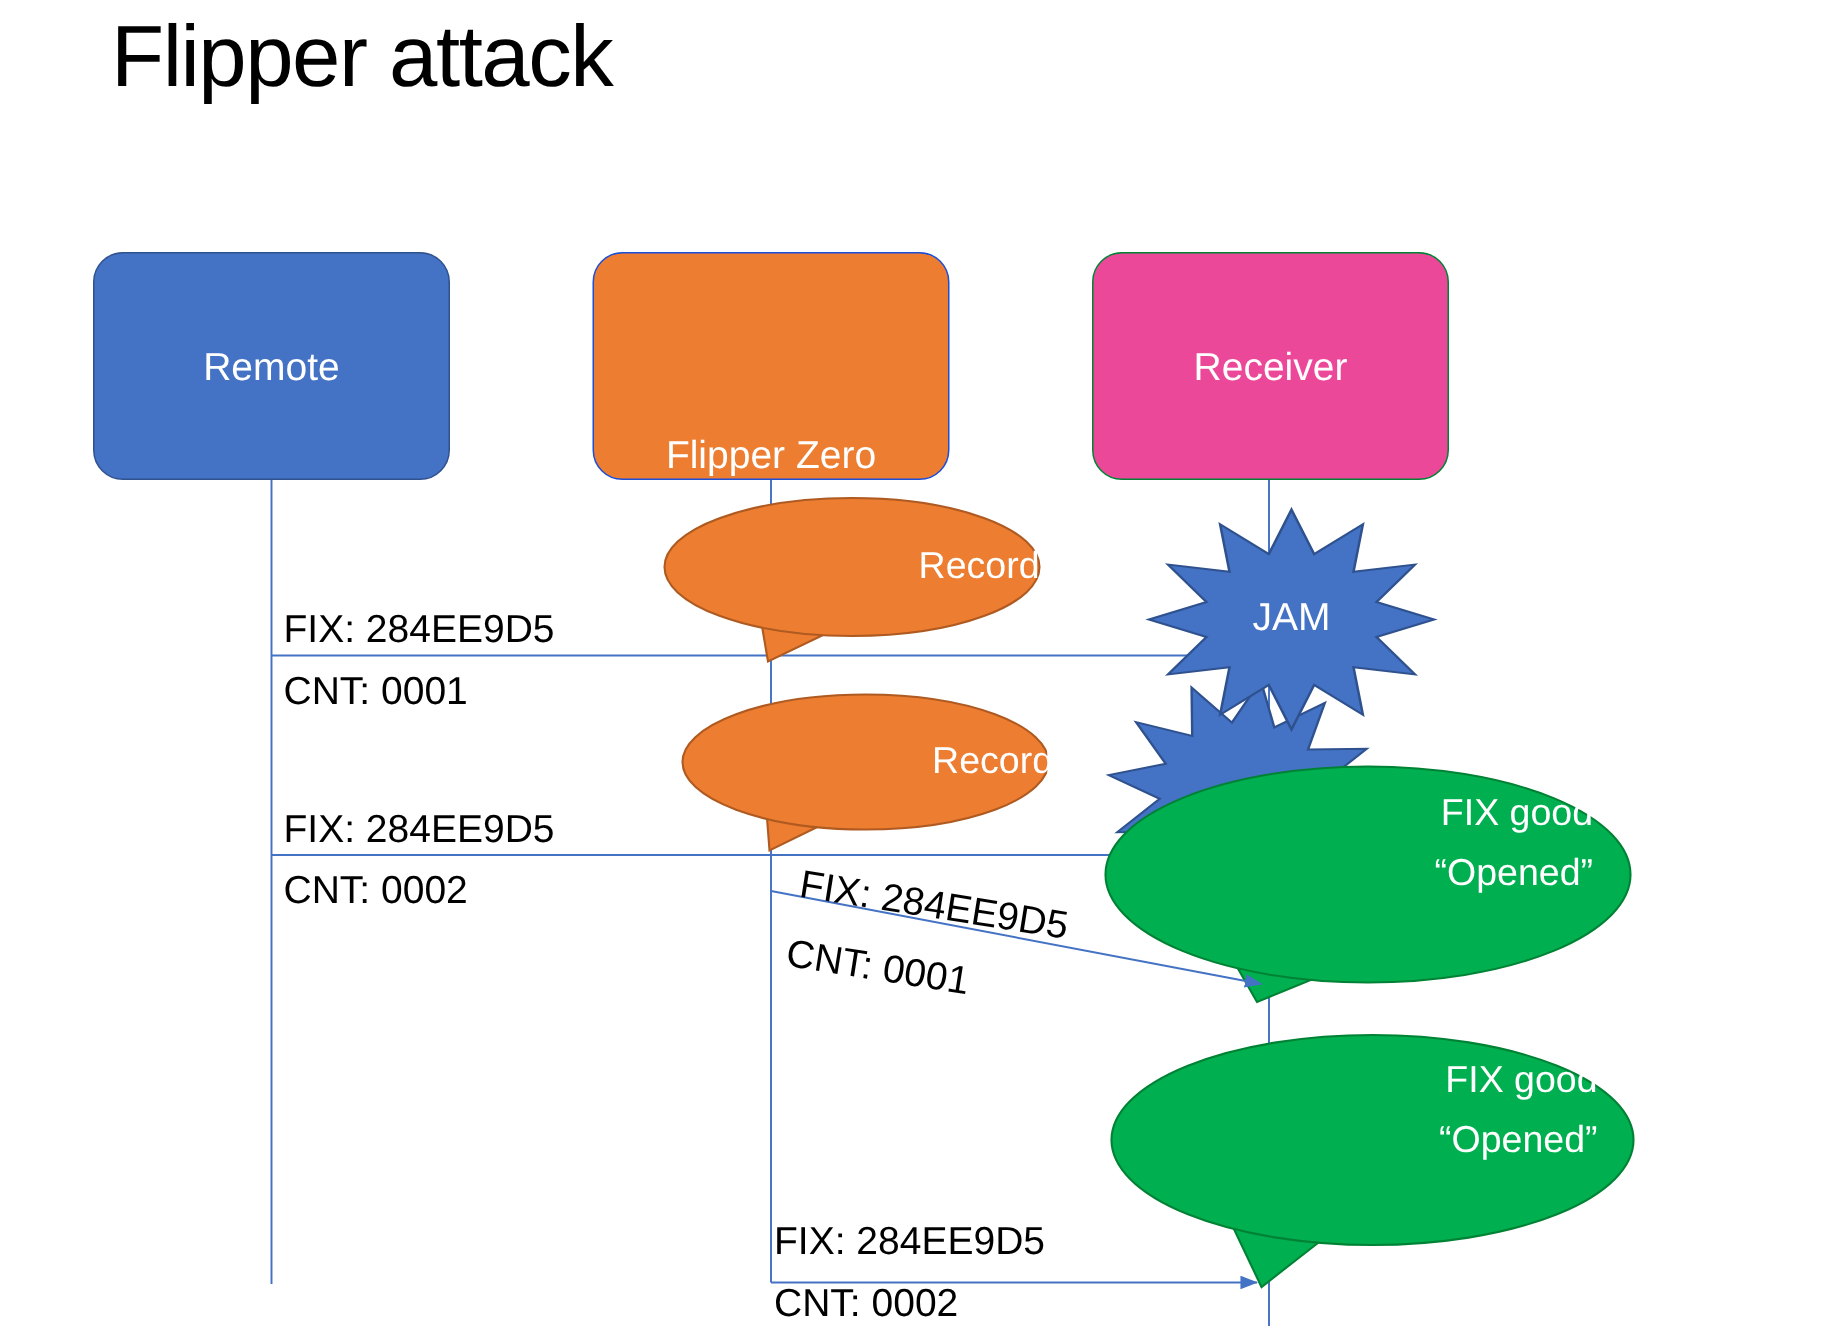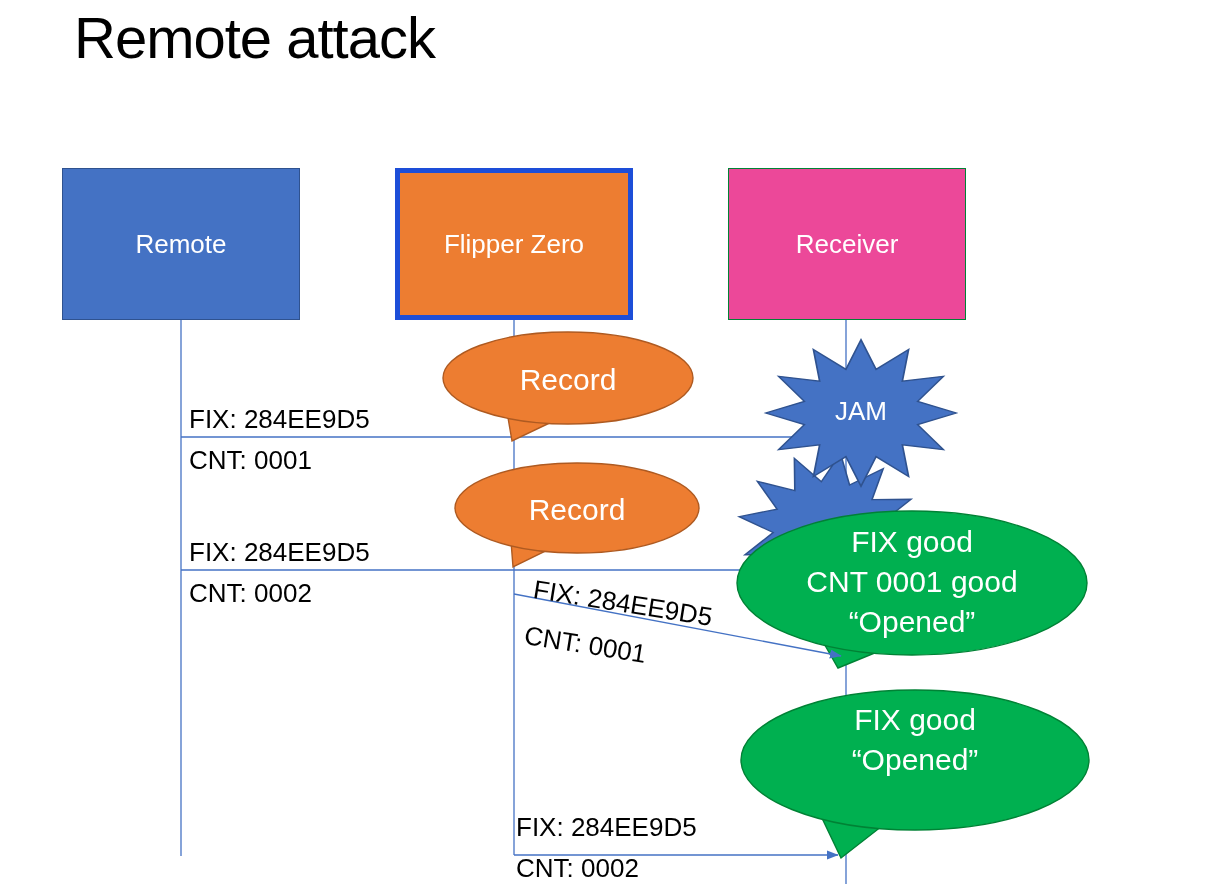--- a/index.html
+++ b/index.html
@@ -9,55 +9,55 @@
     background:#ffffff; overflow:hidden;
   }
   .title {
     position:absolute; left:74px; top:4px;
     font-size:58px; font-weight:300; color:#000000;
     letter-spacing:-1px; white-space:nowrap;
   }
   .actor {
     position:absolute; top:168px; width:238px; height:152px;
     display:flex; align-items:center; justify-content:center;
-    color:#ffffff; font-size:26px; text-align:center;
+    color:#ffffff; font-size:26px; text-align:center;border-radius:20px;
   }
   .actor.remote   { left:62px;  background:#4472C4; border:1px solid #2F528F; }
-  .actor.flipper  { left:395px; background:#ED7D31; border:5px solid #1d4ed8; }
+  .actor.flipper  { left:395px; background:#ED7D31; border:1px solid #1d4ed8;align-items:flex-end; }
   .actor.receiver { left:728px; background:#ec4899; border:1px solid #008235; }
 
   svg.layer { position:absolute; left:0; top:0; }
 
   .life   { stroke:#4472C4; stroke-width:1.3; fill:none; }
   .arrowed{ marker-end:url(#arrowhead); }
   .star   { fill:#4472C4; stroke:#2F528F; stroke-width:1.4; }
   .bubble-orange { fill:#ED7D31; stroke:#AE5A21; stroke-width:1.4; }
   .bubble-green  { fill:#00B050; stroke:#008235; stroke-width:1.4; }
 
   .msg-label {
     position:absolute; font-size:26px; color:#000000; white-space:nowrap;
   }
   .rot { transform:rotate(9deg); transform-origin:left top; }
 
   .bubble-label {
-    position:absolute; color:#ffffff; font-size:30px;
-    text-align:center; white-space:nowrap;
+    position:absolute; color:#ffffff; font-size:25px;
+    text-align:right; white-space:nowrap;
   }
   .bubble-label.multi { line-height:40px; }
   .jam-label {
     position:absolute; color:#ffffff; font-size:26px;
     text-align:center; white-space:nowrap;
   }
 </style>
 </head>
 <body>
 
 <div class="slide">
 
-  <div class="title">Remote attack</div>
+  <div class="title">Flipper attack</div>
 
   <div class="actor remote">
     <span>Remote</span>
   </div>
   <div class="actor flipper">
     <span>Flipper Zero</span>
   </div>
   <div class="actor receiver">
     <span>Receiver</span>
   </div>
@@ -116,21 +116,20 @@
   <div class="msg-label" style="left:516px; top:812px;">FIX: 284EE9D5</div>
   <div class="msg-label" style="left:516px; top:853px;">CNT: 0002</div>
 
   <div class="bubble-label" style="left:443px; top:363px; width:250px;">Record</div>
   <div class="bubble-label" style="left:452px; top:493px; width:250px;">Record</div>
 
   <div class="jam-label" style="left:801px; top:396px; width:120px;">JAM</div>
 
   <div class="bubble-label multi" style="left:762px; top:522px; width:300px;">
     <div>FIX good</div>
-    <div>CNT 0001 good</div>
     <div>“Opened”</div>
   </div>
 
   <div class="bubble-label multi" style="left:765px; top:700px; width:300px;">
     <div>FIX good</div>
     <div>“Opened”</div>
   </div>
 
 </div>
 

